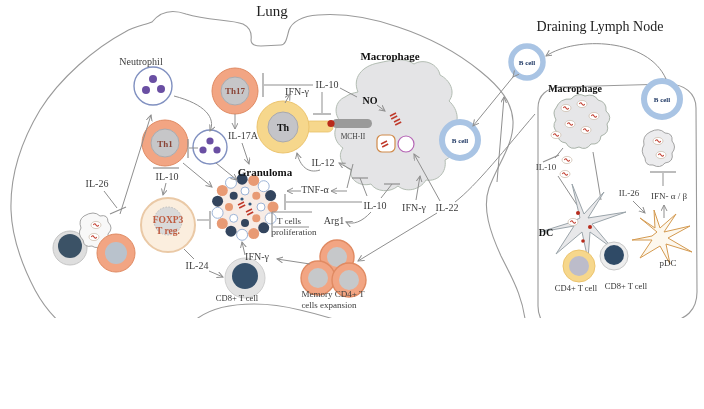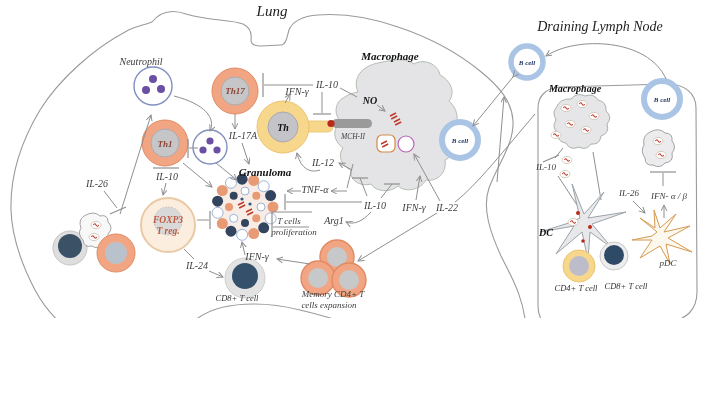--- a/index.html
+++ b/index.html
@@ -1,16 +1,16 @@
 <!DOCTYPE html>
 <html><head>
 <meta charset="utf-8">
 <style>
   html,body{margin:0;padding:0;background:#fff;}
-  .stage{position:relative;width:704px;height:318px;background:#fff;overflow:hidden;font-style:italic;}
+  .stage{position:relative;width:704px;height:318px;background:#fff;overflow:hidden;}
   svg{display:block;}
   text{font-family:"Liberation Serif",serif;fill:#3d3d3d;}
   .t15{font-size:15px;fill:#222;}
   .t14{font-size:14px;fill:#222;}
   .t11b{font-size:11px;font-weight:bold;fill:#111;}
   .t10{font-size:10px;}
   .t10b{font-size:10px;font-weight:bold;fill:#111;}
   .t9{font-size:9px;}
   .t8{font-size:8.5px;fill:#333;}
   .t7{font-size:7px;fill:#1f3864;font-weight:bold;}

